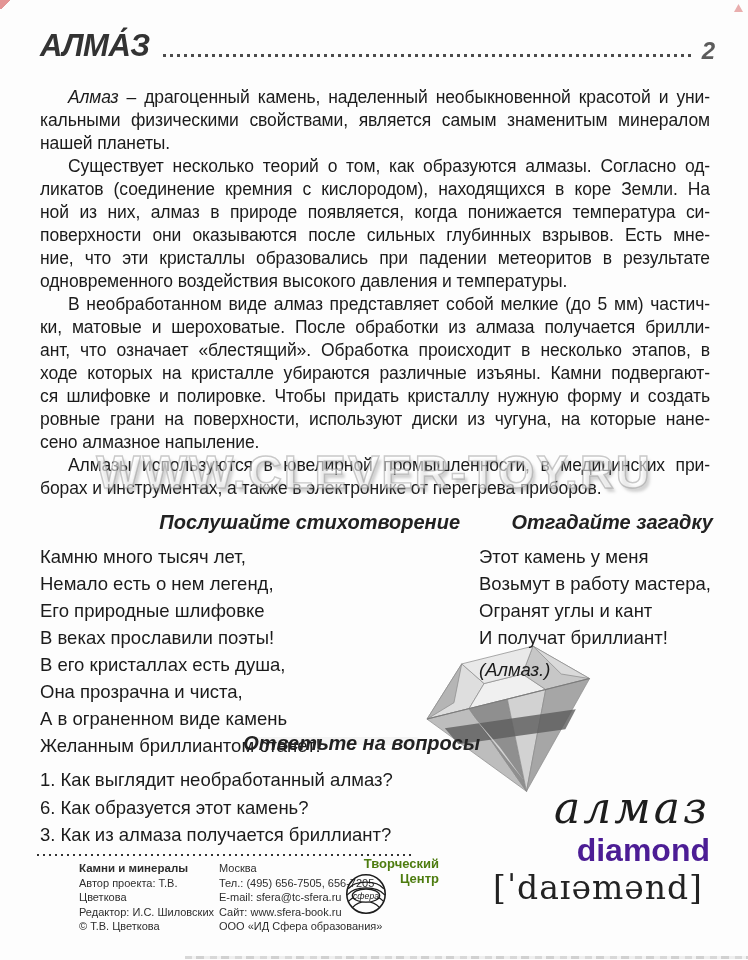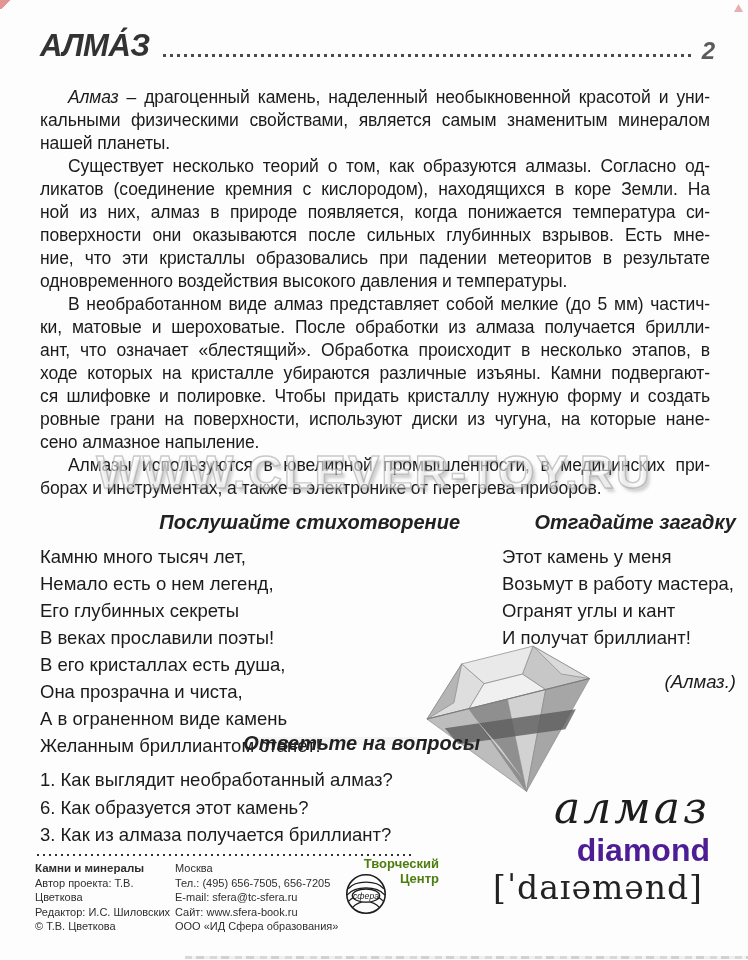--- a/index.html
+++ b/index.html
@@ -35,44 +35,44 @@
   .lines.withindent>div:first-child{text-indent:28px;}
   .ital{font-style:italic;}
   
   .watermark{position:absolute;left:0;right:0;top:444px;z-index:6;text-align:center;
     font-weight:800;font-size:47px;letter-spacing:2px;white-space:nowrap;
     color:rgba(255,255,255,.55);-webkit-text-stroke:1.4px rgba(150,150,150,.5);
     text-shadow:3px 4px 3px rgba(100,100,100,.28);pointer-events:none;}
   
   .section-heading{font-style:italic;font-weight:700;font-size:20px;color:#222;margin:0 0 9px 0;text-align:right;}
   .poem-block{position:absolute;left:40px;top:511px;width:420px;z-index:2;}
-  .riddle-block{position:absolute;left:502px;top:511px;width:234px;z-index:2;}
+  .riddle-block{position:absolute;left:479px;top:511px;width:234px;z-index:2;}
   .verse>div{font-size:18.5px;line-height:27px;}
-  .riddle-answer{font-style:italic;font-size:18.5px;text-align:right;margin-top:20px;}
+  .riddle-answer{font-style:italic;font-size:18.5px;text-align:left;margin-top:8px;}
   .questions-block{position:absolute;left:40px;top:732px;width:440px;z-index:2;}
   .questions>div{font-size:18.5px;line-height:27.5px;}
   .questions{margin-top:11px;}
   
   .diamond-fig{position:absolute;left:404px;top:640px;width:228px;height:160px;z-index:1;}
   .diamond-fig svg{width:100%;height:100%;}
   
   .word-ru{position:absolute;right:38px;top:786px;z-index:3;
     font-family:"DejaVu Serif",serif;font-style:italic;font-size:44px;
     letter-spacing:3px;color:#1d1d1d;line-height:1;}
   .word-en{position:absolute;right:38px;top:834px;z-index:3;
     font-weight:700;font-size:32px;color:#4c1d95;line-height:1;}
   .word-ipa{position:absolute;right:45px;top:868px;z-index:3;
     font-family:"DejaVu Serif",serif;font-size:33px;letter-spacing:1px;color:#222;line-height:1.2;}
   
   .footer-dots{position:absolute;left:35px;top:853px;width:380px;height:4px;background-repeat:repeat-x;
     background-image:radial-gradient(circle,#333 1.1px,transparent 1.4px);
     background-size:6px 4px;background-position:0 50%;}
   .footer{position:absolute;left:35px;top:861px;display:flex;z-index:2;
     font-size:11px;line-height:14.5px;color:#2e2e2e;}
-  .fcol1{width:140px;}
+  .fcol1{width:140px;margin-left:44px;}
   .fcol1 .series{font-weight:700;font-size:11.5px;}
   .fcol2{width:168px;}
   .logo{position:absolute;left:337px;top:857px;width:102px;height:60px;z-index:2;}
   .logo-text{position:absolute;right:0;top:0;text-align:right;font-weight:700;
     font-size:13px;line-height:14.5px;color:#4d7c0f;}
   .logo-circle{position:absolute;left:8px;top:16px;width:42px;height:42px;}
 </style>
 </head>
 <body>
 
@@ -124,21 +124,21 @@
     </div>
   </main>
 
   <div class="watermark">WWW.CLEVER-TOY.RU</div>
 
   <section class="poem-block">
     <h2 class="section-heading">Послушайте стихотворение</h2>
     <div class="verse">
         <div>Камню много тысяч лет,</div>
         <div>Немало есть о нем легенд,</div>
-        <div>Его глубинных секреты</div>
+        <div>Его природные шлифовке</div>
         <div>В веках прославили поэты!</div>
         <div>В его кристаллах есть душа,</div>
         <div>Она прозрачна и чиста,</div>
         <div>А в ограненном виде камень</div>
         <div>Желанным бриллиантом станет!</div>
       </div>
   </section>
 
   <section class="riddle-block">
     <h2 class="section-heading">Отгадайте загадку</h2>

